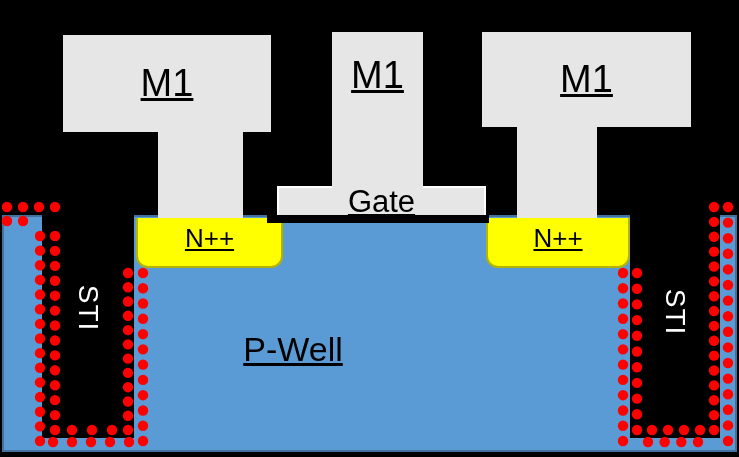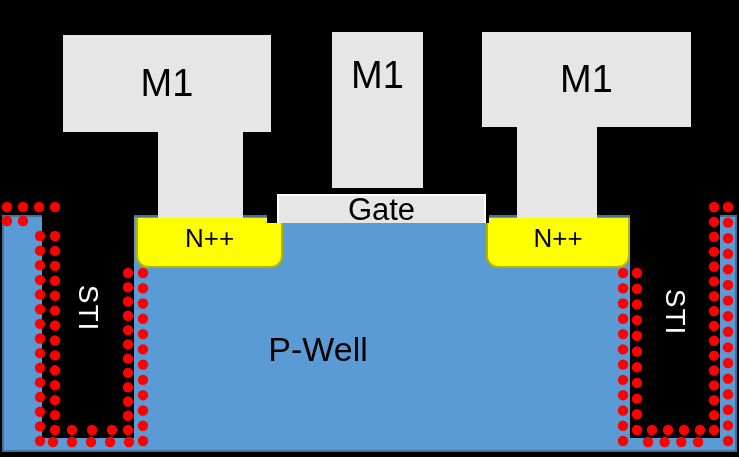--- a/index.html
+++ b/index.html
@@ -11,26 +11,26 @@
   }
   html,body{margin:0;padding:0;background:#222;}
   .stage{
     position:relative; width:739px; height:457px; overflow:hidden;
     background:var(--background);
     font-family:"Liberation Sans", sans-serif;
   }
   .abs{position:absolute; box-sizing:border-box;}
   .metal{background:var(--metal);}
   .flexc{display:flex; align-items:center; justify-content:center;}
-  .lbl{color:var(--text_dark); white-space:nowrap; user-select:none;}
+  .lbl{color:var(--text_dark); white-space:nowrap; user-select:none;text-decoration:underline;}
 
   
   .pwell{left:2px; top:215px; width:735px; height:237px;
          background:var(--silicon); border:2px solid var(--silicon_outline);}
-  .pwell-label{left:248px; top:330px; width:140px; height:38px; font-size:34px;}
+  .pwell-label{left:223px; top:330px; width:140px; height:38px; font-size:34px;}
 
   
   .sti-left{left:42px; top:213px; width:92px; height:225px; background:var(--oxide);}
   .sti-right{left:630px; top:213px; width:90px; height:225px; background:var(--oxide);}
   .sti-label-box{color:var(--text_light); font-size:28px;}
   .sti-label-box span{transform:rotate(90deg); letter-spacing:1px;}
   .sti-label-left{left:42px; top:268px; width:92px; height:80px;}
   .sti-label-right{left:630px; top:272px; width:90px; height:80px;}
 
   
@@ -39,21 +39,21 @@
   
   .nplus{background:var(--nplus); border:2px solid var(--nplus_outline);
          border-top:none; border-radius:0 0 12px 12px;
          font-size:26px; padding-bottom:8px;}
   .nplus-left{left:136px; top:218px; width:147px; height:50px;}
   .nplus-right{left:486px; top:218px; width:144px; height:50px;}
 
   
   .gate-oxide{left:267px; top:211px; width:222px; height:12px; background:var(--oxide);}
   .gate{left:277px; top:186px; width:209px; height:29px;
-        border:2px solid var(--metal_outline); border-bottom:none; font-size:31px;margin-top:8px;}
+        border:2px solid var(--metal_outline); border-bottom:none; font-size:31px;}
 
   
   .m1-left-top{left:63px; top:35px; width:208px; height:97px; font-size:38px;}
   .m1-left-stem{left:158px; top:130px; width:85px; height:88px;}
   .m1-center{left:332px; top:32px; width:91px; height:156px;
              display:flex; justify-content:center; align-items:flex-start;
              padding-top:22px; font-size:38px;}
   .m1-right-top{left:482px; top:32px; width:209px; height:95px; font-size:38px;}
   .m1-right-stem{left:517px; top:125px; width:80px; height:93px;}
 

